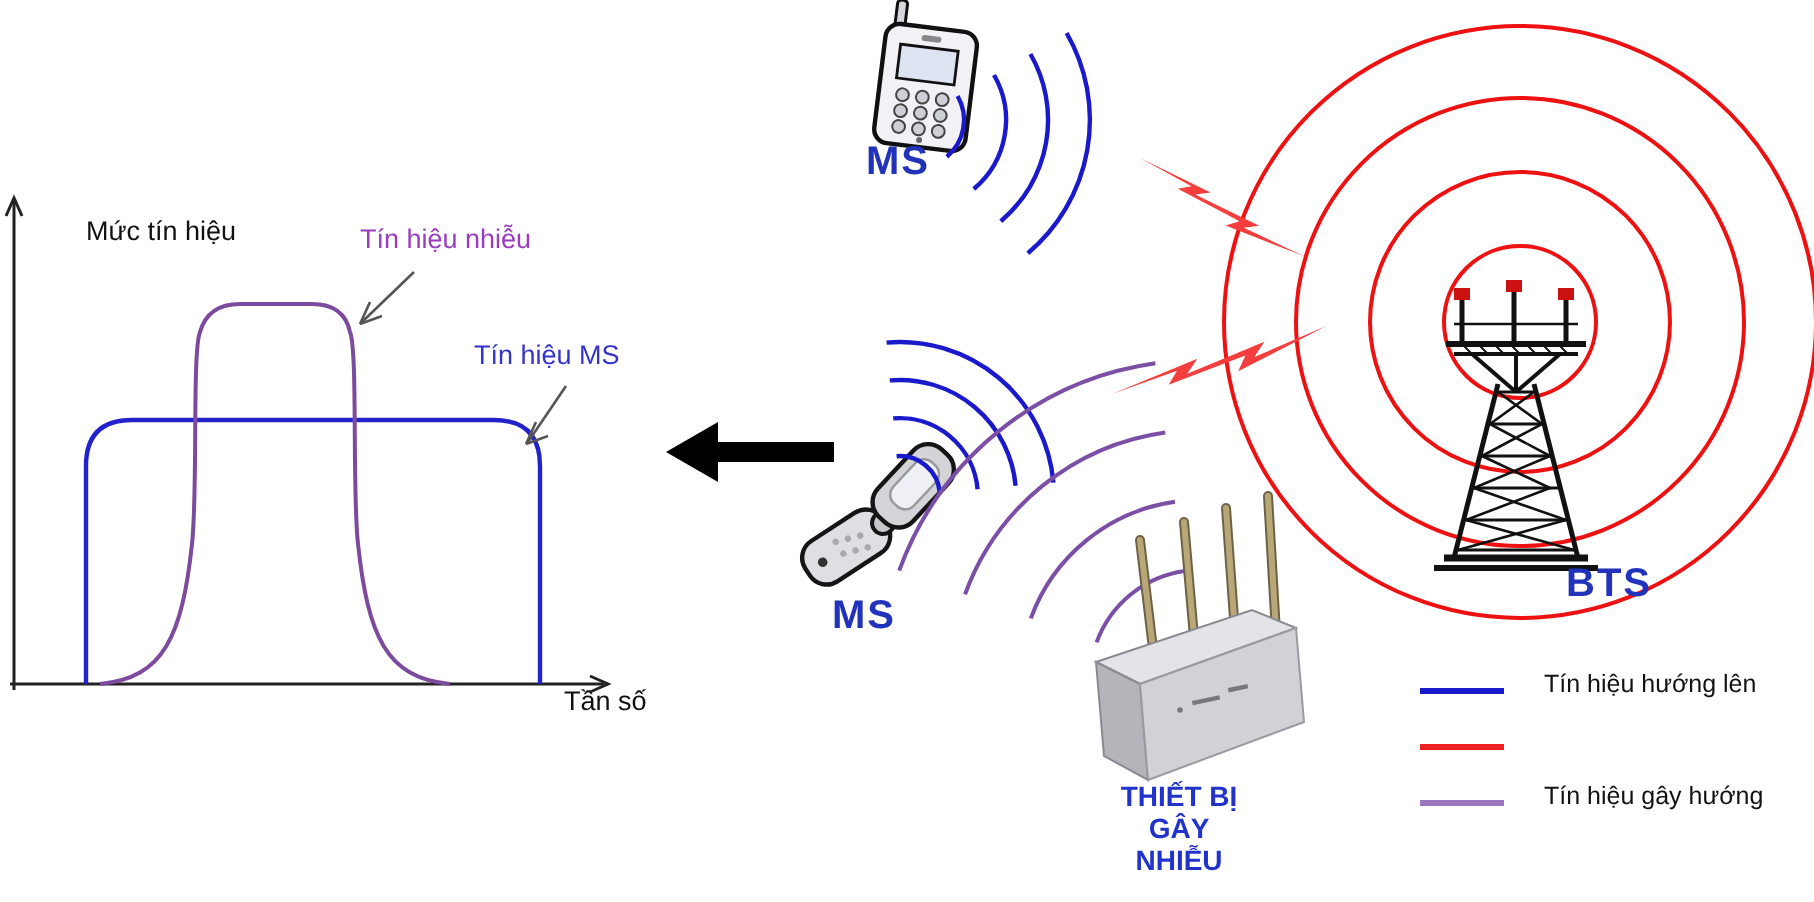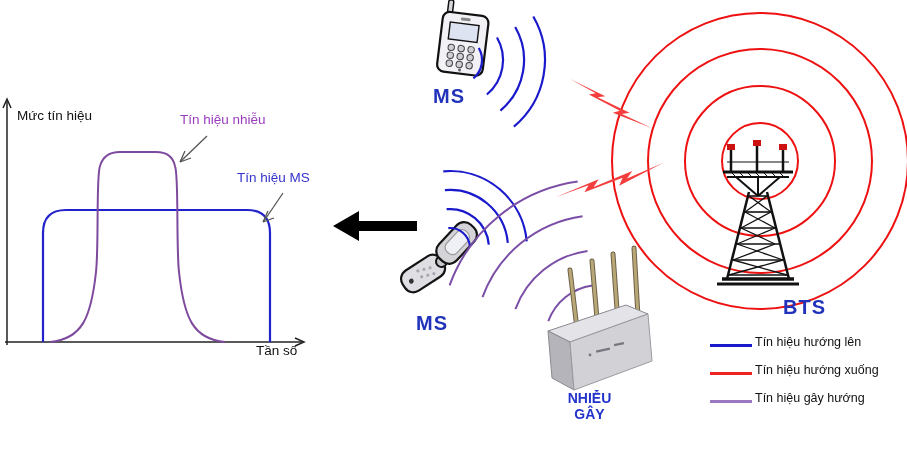--- a/index.html
+++ b/index.html
@@ -1,26 +1,26 @@
 <!DOCTYPE html>
 <html><head>
 <meta charset="utf-8">
 <style>
   html,body{margin:0;padding:0;background:#fff;}
   #stage{position:relative;width:907px;height:451px;background:#ffffff;overflow:hidden;
          font-family:"Liberation Sans", sans-serif;}
   #gfx{position:absolute;left:0;top:0;}
   .lbl{position:absolute;white-space:nowrap;line-height:1.1;}
-  .axis-lbl{font-size:13.5px;color:#111;}
+  .axis-lbl{font-size:13.5px;color:#111;margin-left:26px;}
   .curve-lbl{font-size:13.5px;}
   .curve-lbl.jam{color:#9a3cbd;}
   .curve-lbl.ms{color:#3333cc;}
-  .device-lbl{font-size:20px;font-weight:bold;color:#2233bb;letter-spacing:1px;margin-top:15px;}
+  .device-lbl{font-size:20px;font-weight:bold;color:#2233bb;letter-spacing:1px;}
   .jammer-lbl{font-size:14px;font-weight:bold;color:#2233cc;text-align:center;line-height:16px;}
-  .legend-row{position:absolute;display:flex;align-items:flex-start;height:16px;}
+  .legend-row{position:absolute;display:flex;align-items:flex-start;height:16px;gap:17px;}
   .legend-swatch{display:inline-block;width:42px;height:2.5px;margin-top:9px;margin-right:3px;}
   .legend-swatch.up{background:#1a1acc;}
   .legend-swatch.down{background:#ee2222;}
   .legend-swatch.jam{background:#9a78c0;}
   .legend-text{font-size:12.5px;color:#111;}
 </style>
 </head>
 <body>
 
 <div id="stage">
@@ -216,32 +216,32 @@
   <div class="lbl axis-lbl" style="left:17px;top:109px;">Mức tín hiệu</div>
   <div class="lbl axis-lbl" style="left:256px;top:344px;">Tần số</div>
   <div class="lbl curve-lbl jam" style="left:180px;top:113px;text-align:right;">Tín hiệu nhiễu</div>
   <div class="lbl curve-lbl ms" style="left:237px;top:171px;text-align:right;">Tín hiệu MS</div>
 
   <div class="lbl device-lbl" style="left:433px;top:70px;">MS</div>
   <div class="lbl device-lbl" style="left:416px;top:297px;">MS</div>
   <div class="lbl device-lbl" style="left:783px;top:281px;">BTS</div>
 
   <div class="lbl jammer-lbl" style="left:532px;top:390px;width:115px;">
+    <div>THIẾT BỊ</div>
+    <div>GÂY</div>
     <div>NHIỄU</div>
-    <div>GÂY</div>
   </div>
 
   <div>
     <div class="legend-row" style="left:710px;top:335px;">
       <span class="legend-swatch up"></span>
       <span class="legend-text">Tín hiệu hướng lên</span>
     </div>
     <div class="legend-row" style="left:710px;top:363px;">
       <span class="legend-swatch down"></span>
-      <span class="legend-text">Tín hiệu hướng xuống</span>
     </div>
     <div class="legend-row" style="left:710px;top:391px;">
       <span class="legend-swatch jam"></span>
       <span class="legend-text">Tín hiệu gây hướng</span>
     </div>
   </div>
 
 </div>
 
 </body></html>

